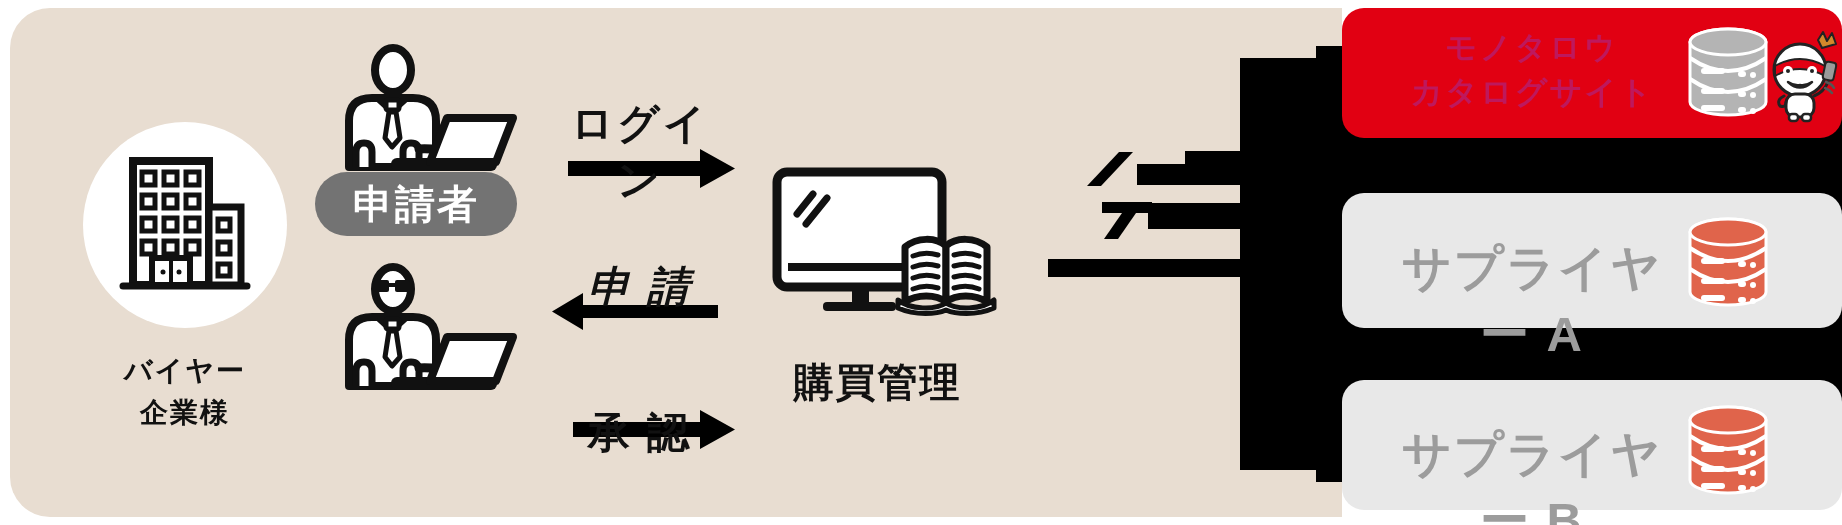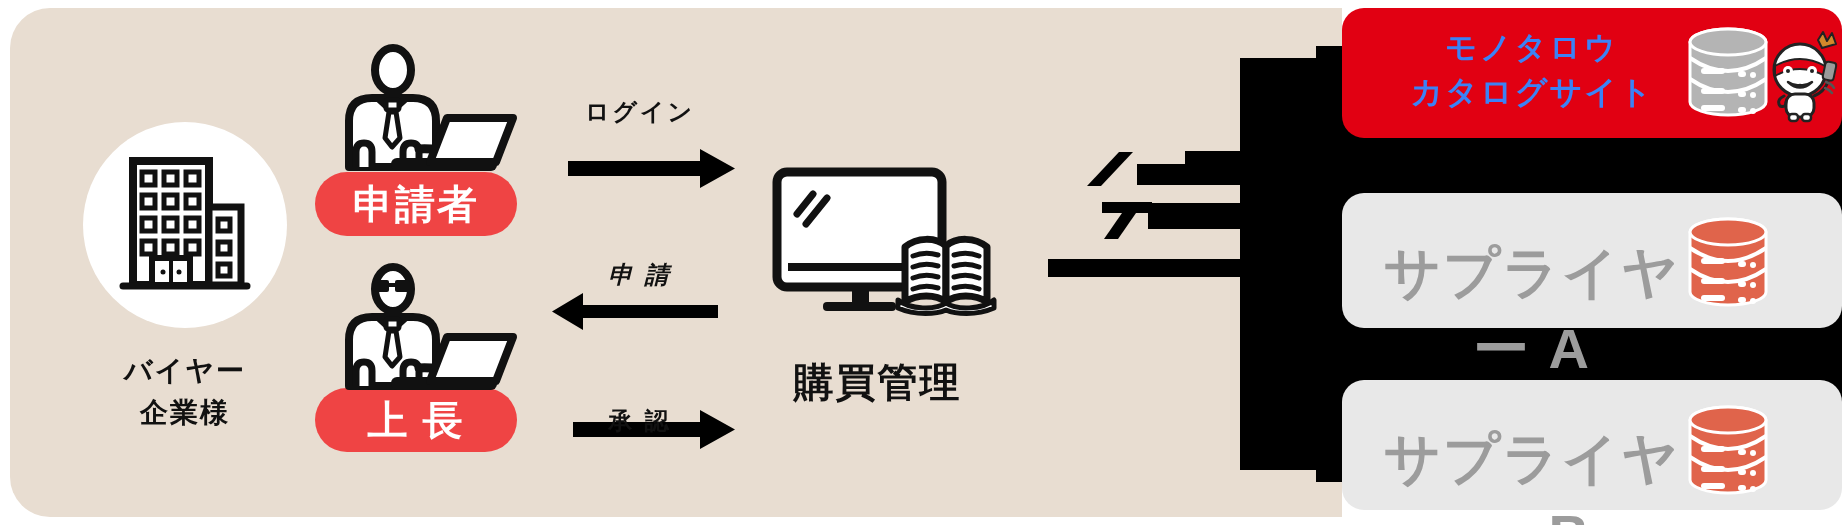--- a/index.html
+++ b/index.html
@@ -10,46 +10,46 @@
   .abs{position:absolute;}
   .panel{
     left:10px;top:8px;width:1332px;height:509px;
     background:#e8ddd1;border-radius:40px 0 0 40px;z-index:1;
   }
   .buyer-circle{
     left:83px;top:122px;width:204px;height:206px;border-radius:50%;
     background:#ffffff;z-index:2;
   }
   .pill{
-    background:#ef4444;border-radius:33px;color:#ffffff;z-index:3;
+    background:#737373;border-radius:33px;color:#ffffff;z-index:3;
     display:flex;align-items:center;justify-content:center;
     font-weight:bold;font-size:40px;letter-spacing:2px;
   }
   .pill-applicant{left:315px;top:172px;width:202px;height:64px;}
   .pill-manager{left:315px;top:388px;width:202px;height:64px;}
   .label{color:#111111;font-weight:bold;text-align:center;z-index:6;}
   .buyer-label{left:65px;top:350px;width:240px;font-size:28px;line-height:42px;letter-spacing:2px;}
-  .arrow-label{width:180px;font-size:24px;letter-spacing:3px;}
+  .arrow-label{width:180px;font-size:42px;letter-spacing:3px;}
   .arrow-login{left:550px;top:96px;}
   .arrow-request{left:550px;top:259px;font-style:italic;}
   .arrow-approve{left:550px;top:368px;margin-top:37px;}
   .system-label{left:765px;top:360px;width:225px;font-size:40px;line-height:45px;letter-spacing:2px;}
   .glitch-layer{left:0;top:0;z-index:2;}
   .icon-layer{left:0;top:0;z-index:5;pointer-events:none;}
   .rightbox{left:1342px;width:500px;border-radius:22px;z-index:4;}
   .catalog-box{top:8px;height:130px;background:#e10012;}
   .supplier-box{background:#e8e8e8;}
   .supplier-a{top:193px;height:135px;}
   .supplier-b{top:380px;height:130px;}
-  .catalog-text{left:1377px;top:27px;width:310px;text-align:center;color:#3b82f6;z-index:6;}
+  .catalog-text{left:1377px;top:27px;width:310px;text-align:center;color:#be185d;z-index:6;}
   .catalog-line1{font-size:31px;font-weight:bold;letter-spacing:3px;line-height:42px;}
   .catalog-line2{font-size:32px;font-weight:bold;letter-spacing:2px;line-height:47px;}
   .supplier-label{
     left:1377px;width:310px;text-align:center;color:#9c9c9c;
-    font-size:56px;font-weight:bold;letter-spacing:2px;z-index:6;
+    font-size:49px;font-weight:bold;letter-spacing:2px;z-index:6;
   }
   .supplier-label.a{top:236px;}
   .supplier-label.b{top:422px;}
 </style>
 </head>
 <body>
 
 <div class="stage">
 
   <div class="abs panel"></div>
@@ -65,23 +65,20 @@
       <rect x="1102" y="202" width="50" height="11"></rect>
       <polygon points="1122,213 1136,213 1118,239 1104,239"></polygon>
       <rect x="1148" y="203" width="92" height="26"></rect>
     </g>
   </svg>
 
   <div class="abs buyer-circle"></div>
 
   <div class="abs pill pill-applicant">
     <span>申請者</span>
-  </div>
-  <div class="abs pill pill-manager">
-    <span>上 長</span>
   </div>
 
   <div class="abs rightbox catalog-box"></div>
   <div class="abs rightbox supplier-box supplier-a"></div>
   <div class="abs rightbox supplier-box supplier-b"></div>
 
   <svg class="abs icon-layer" width="1842" height="525" viewBox="0 0 1842 525">
     <defs>
       <g id="db">
         <path d="M2,14 C2,6.8 19,1 40,1 C61,1 78,6.8 78,14 L78,74 C78,81.2 61,87 40,87 C19,87 2,81.2 2,74 Z" fill="currentColor" stroke="#ffffff" stroke-width="3"></path>

